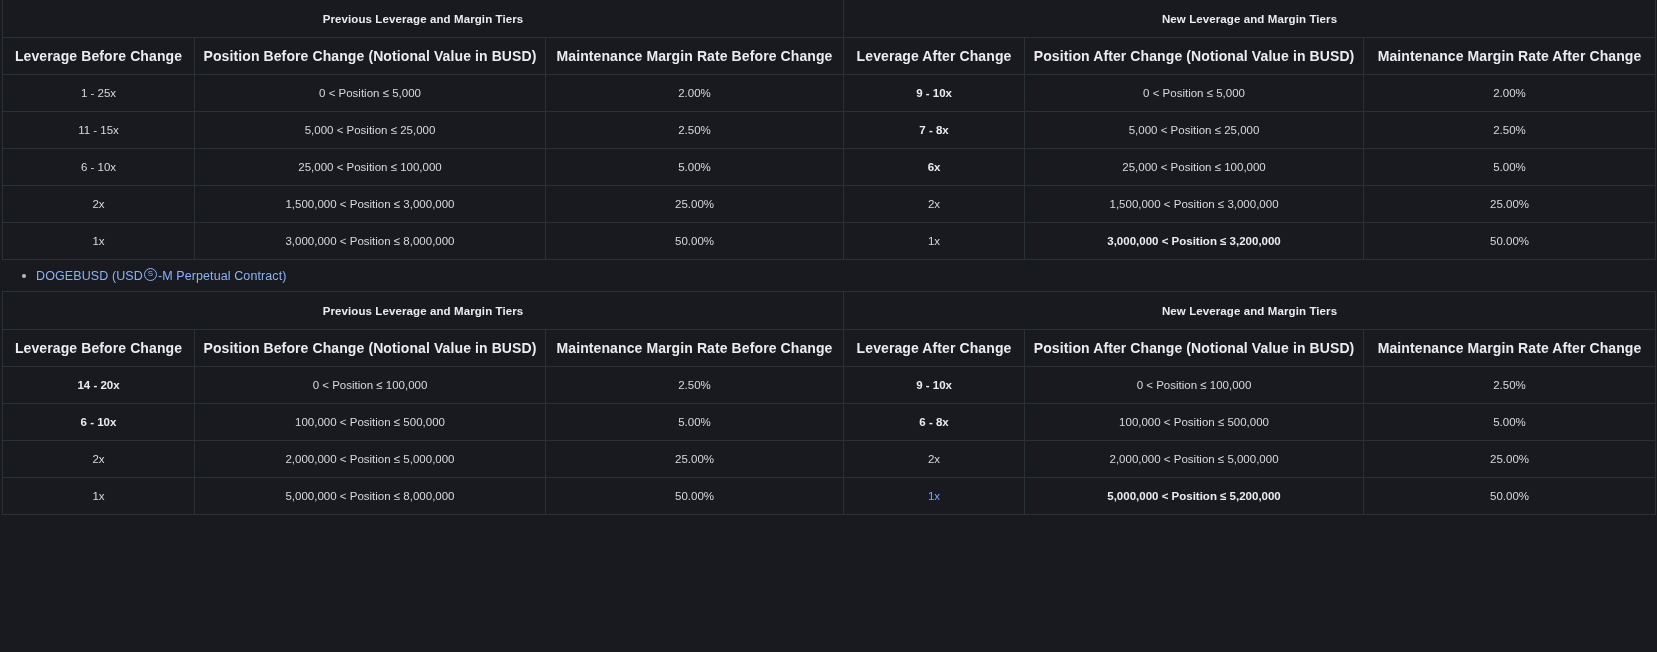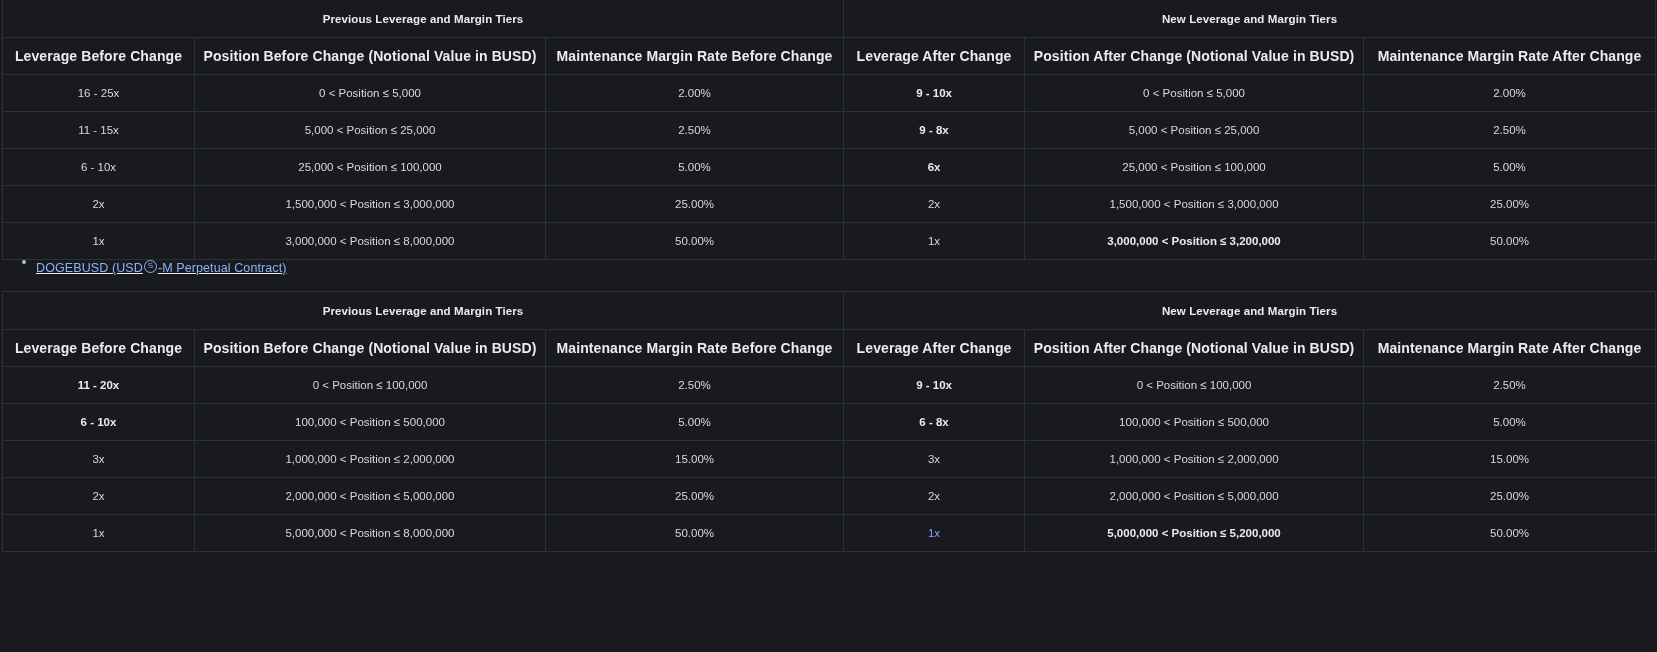--- a/index.html
+++ b/index.html
@@ -65,24 +65,24 @@
   
   col.c1 { width: 192px; }
   col.c2 { width: 351px; }
   col.c3 { width: 298px; }
   col.c4 { width: 181px; }
   col.c5 { width: 339px; }
   col.c6 { width: 292px; }
 
   .bullet-row {
     display: flex;
+    align-items: center;
     height: 31px;
     padding-left: 20px;
     box-sizing: border-box;
-    text-decoration: underline;
   }
   .bullet-dot {
     width: 4px;
     height: 4px;
     border-radius: 50%;
     background: #b7bdc6;
     margin-right: 10px;
     flex: none;
   }
   .bullet-text {
@@ -133,32 +133,32 @@
         <th>Leverage Before Change</th>
         <th>Position Before Change (Notional Value in BUSD)</th>
         <th>Maintenance Margin Rate Before Change</th>
         <th>Leverage After Change</th>
         <th>Position After Change (Notional Value in BUSD)</th>
         <th>Maintenance Margin Rate After Change</th>
       </tr>
     </thead>
     <tbody>
         <tr>
-          <td>16 - 25x</td>
+          <td>1 - 25x</td>
           <td>0 &lt; Position ≤ 5,000</td>
           <td>2.00%</td>
           <td class="b">9 - 10x</td>
           <td>0 &lt; Position ≤ 5,000</td>
           <td>2.00%</td>
         </tr>
         <tr>
           <td>11 - 15x</td>
           <td>5,000 &lt; Position ≤ 25,000</td>
           <td>2.50%</td>
-          <td class="b">9 - 8x</td>
+          <td class="b">7 - 8x</td>
           <td>5,000 &lt; Position ≤ 25,000</td>
           <td>2.50%</td>
         </tr>
         <tr>
           <td>6 - 10x</td>
           <td>25,000 &lt; Position ≤ 100,000</td>
           <td>5.00%</td>
           <td class="b">6x</td>
           <td>25,000 &lt; Position ≤ 100,000</td>
           <td>5.00%</td>
@@ -205,44 +205,36 @@
         <th>Leverage Before Change</th>
         <th>Position Before Change (Notional Value in BUSD)</th>
         <th>Maintenance Margin Rate Before Change</th>
         <th>Leverage After Change</th>
         <th>Position After Change (Notional Value in BUSD)</th>
         <th>Maintenance Margin Rate After Change</th>
       </tr>
     </thead>
     <tbody>
         <tr>
-          <td class="b">11 - 20x</td>
+          <td class="b">14 - 20x</td>
           <td>0 &lt; Position ≤ 100,000</td>
           <td>2.50%</td>
           <td class="b">9 - 10x</td>
           <td>0 &lt; Position ≤ 100,000</td>
           <td>2.50%</td>
         </tr>
         <tr>
           <td class="b">6 - 10x</td>
           <td>100,000 &lt; Position ≤ 500,000</td>
           <td>5.00%</td>
           <td class="b">6 - 8x</td>
           <td>100,000 &lt; Position ≤ 500,000</td>
           <td>5.00%</td>
         </tr>
         <tr>
-          <td>3x</td>
-          <td>1,000,000 &lt; Position ≤ 2,000,000</td>
-          <td>15.00%</td>
-          <td>3x</td>
-          <td>1,000,000 &lt; Position ≤ 2,000,000</td>
-          <td>15.00%</td>
-        </tr>
-        <tr>
           <td>2x</td>
           <td>2,000,000 &lt; Position ≤ 5,000,000</td>
           <td>25.00%</td>
           <td>2x</td>
           <td>2,000,000 &lt; Position ≤ 5,000,000</td>
           <td>25.00%</td>
         </tr>
         <tr>
           <td>1x</td>
           <td>5,000,000 &lt; Position ≤ 8,000,000</td>

